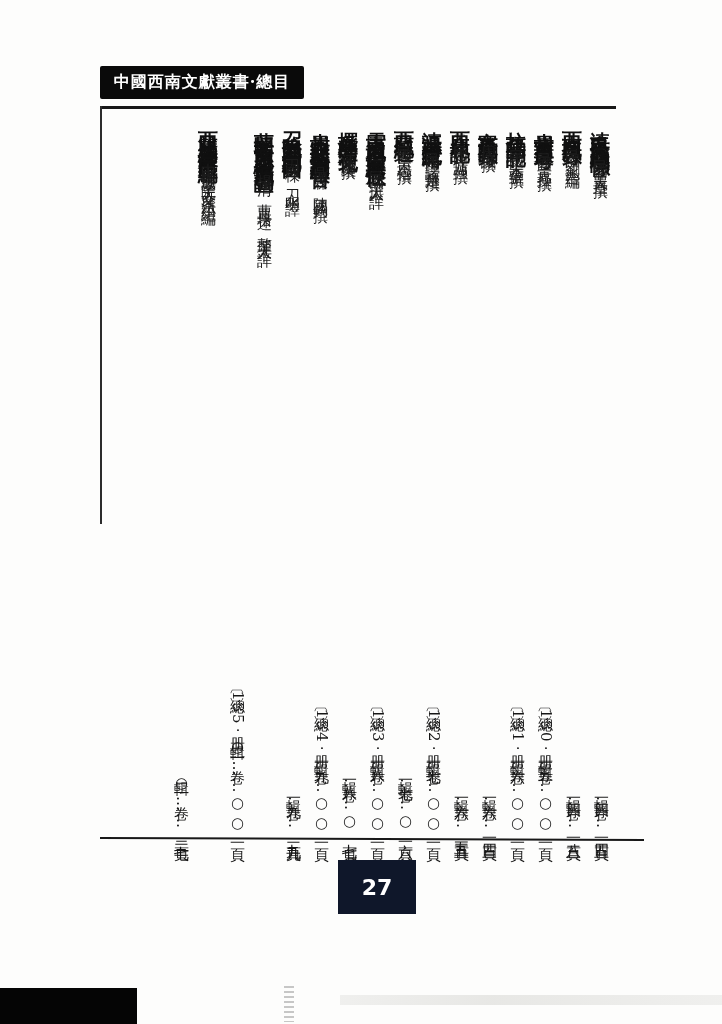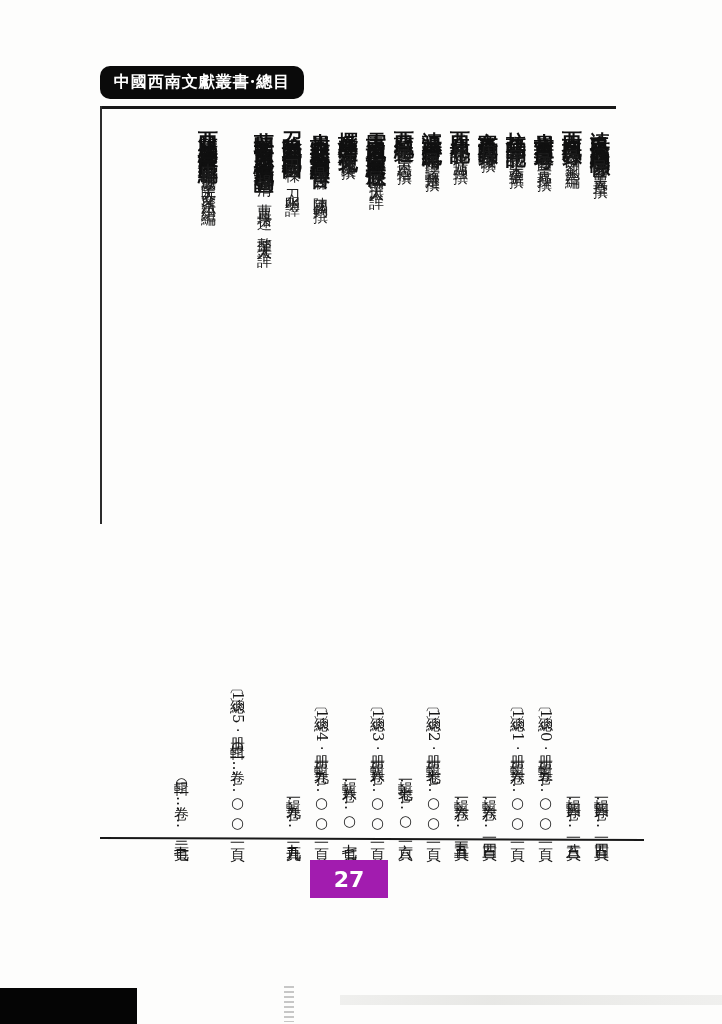--- a/index.html
+++ b/index.html
@@ -5,21 +5,21 @@
   html,body{margin:0;padding:0;}
   body{
     width:722px;height:1024px;position:relative;overflow:hidden;
     background:#fdfdfc;
     font-family:"DejaVu Serif","Liberation Serif",serif;
     color:#141414;
   }
   
   .banner{
     position:absolute;left:100px;top:66px;width:204px;height:33px;
-    background:#0a0a0a;color:#fff;border-radius:10px;
+    background:#0a0a0a;color:#fff;border-radius:2px;
     display:flex;align-items:center;justify-content:center;
     font-weight:bold;font-size:16px;letter-spacing:1px;
   }
   
   .rule-top{position:absolute;left:100px;top:106px;width:516px;height:3px;background:#181818;}
   .rule-left{position:absolute;left:100px;top:106px;width:2px;height:418px;background:#2c2c2c;}
   .rule-bottom{position:absolute;left:100px;top:838px;width:544px;height:2px;background:#181818;transform:rotate(0.2deg);}
   
   #toc{
     position:absolute;top:116px;left:167px;width:448px;height:722px;
@@ -29,22 +29,22 @@
   .line{
     width:28px;height:100%;
     display:flex;justify-content:space-between;align-items:center;
   }
   .line.loc-only{justify-content:flex-end;}
   .t{font-size:20px;letter-spacing:3.5px;font-weight:600;color:#101010;}
   .a{font-size:15px;letter-spacing:4px;margin-block-start:22px;white-space:pre-wrap;color:#1c1c1c;}
   .loc{font-size:15px;letter-spacing:2px;color:#161616;white-space:pre-wrap;}
   
   .pagebox{
-    position:absolute;left:310px;top:860px;width:78px;height:38px;
-    background:#a21caf;color:#fff;
+    position:absolute;left:338px;top:860px;width:78px;height:54px;
+    background:#0f172a;color:#fff;
     display:flex;align-items:center;justify-content:center;
     font-size:22px;font-weight:bold;
     font-family:"DejaVu Sans","Liberation Sans",sans-serif;
   }
   
   .art-black{position:absolute;left:0;top:988px;width:137px;height:36px;background:#050505;}
   .art-speck{position:absolute;left:284px;top:986px;width:10px;height:36px;
     background:repeating-linear-gradient(#9a9a9a 0 2px,transparent 2px 5px);opacity:.55;}
   .art-smear{position:absolute;left:340px;top:995px;width:382px;height:10px;
     background:linear-gradient(90deg,#ececea,#e2e2df 40%,#ececea);opacity:.8;}

